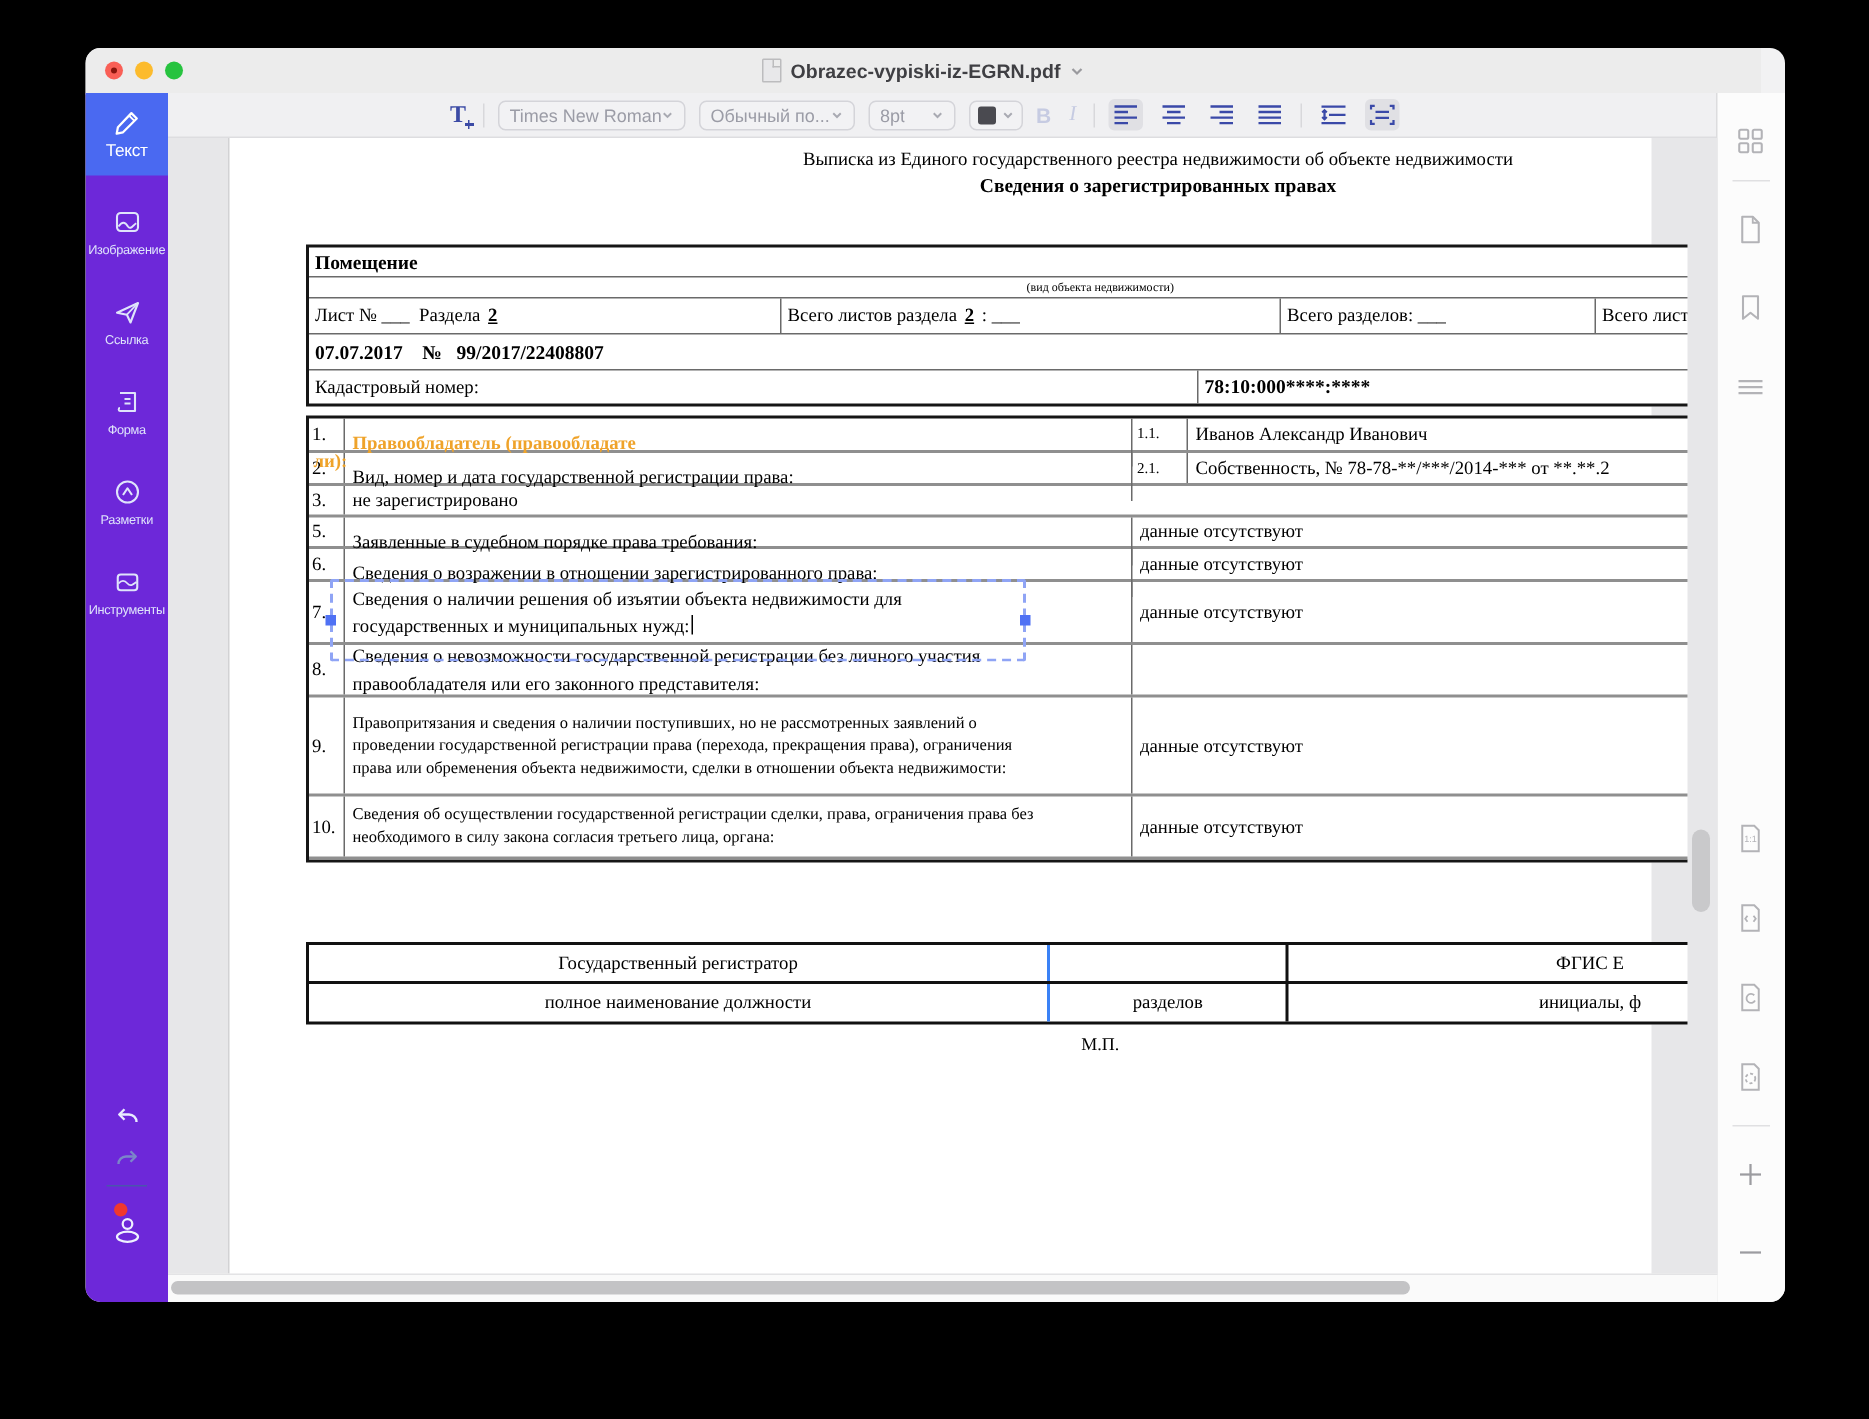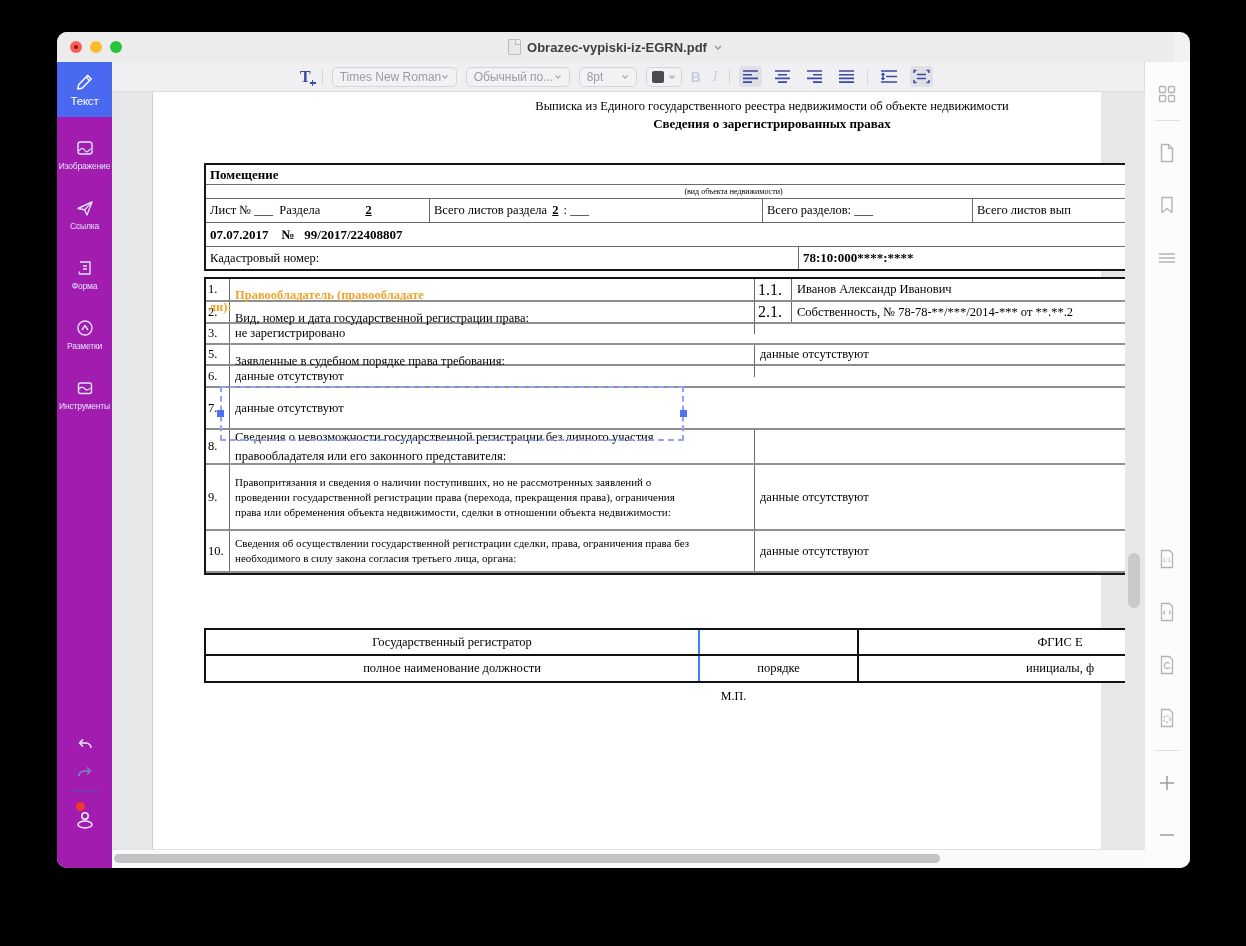--- a/index.html
+++ b/index.html
@@ -17,21 +17,21 @@
   .tl.yellow{left:33px;background:#fcbb2d;}
   .tl.green{left:53px;background:#27c33f;}
   .title-wrap{position:absolute;left:0;right:0;top:0;height:30px;display:flex;align-items:center;
               justify-content:center;gap:6px;color:#3f3f43;font-size:13px;font-weight:bold;}
   .doc-ic{width:11px;height:14px;background:#e8e8ea;border:1px solid #bcbcbe;border-radius:1px;position:relative;}
   .doc-ic::after{content:"";position:absolute;right:0;top:0;width:4px;height:4px;background:#ececec;
                  border-left:1px solid #bcbcbe;border-bottom:1px solid #bcbcbe;}
   .title-chev svg{display:block;}
 
   
-  .sidebar{position:absolute;left:0;top:30px;bottom:0;width:55px;background:#a21caf;}
+  .sidebar{position:absolute;left:0;top:30px;bottom:0;width:55px;background:#6d28d9;}
   .side-item{position:absolute;left:0;width:55px;display:flex;flex-direction:column;align-items:center;
              gap:3px;color:#dfe4fb;cursor:pointer;}
   .side-item .lbl{font-size:8.5px;letter-spacing:-.2px;}
   .side-item svg{display:block;}
   .side-item.active{top:0;height:55px;background:#4a69f1;justify-content:center;color:#fff;}
   .side-item.active .lbl{font-size:11.5px;}
   .side-bottom{position:absolute;left:0;width:55px;display:flex;justify-content:center;}
   .side-div{position:absolute;left:14px;width:27px;height:1px;background:#4a55ad;}
   .badge{position:absolute;right:13px;top:-4px;width:9px;height:9px;border-radius:50%;background:#f0382e;}
 
@@ -77,21 +77,21 @@
   .u-num{font-weight:bold;text-decoration:underline;padding:0 2px;}
 
   .t2{position:absolute;left:52px;top:185px;width:1059px;border:2px solid #161616;box-sizing:border-box;background:#fff;}
   .t2 .r{display:flex;border-bottom:2px solid #8f8f8f;box-sizing:border-box;}
   .t2 .r:last-child{border-bottom:none;}
   .t2 .num{width:24px;border-right:1px solid #6a6a6a;box-sizing:border-box;padding:1px 2px;
            font-size:12.5px;display:flex;align-items:center;}
   .t2 .lab{width:525px;border-right:1px solid #6a6a6a;box-sizing:border-box;padding:16px 5px;
            font-size:12.5px;display:flex;align-items:center;line-height:1.45;}
   .t2 .sub{width:37px;border-right:1px solid #6a6a6a;box-sizing:border-box;padding:1px 3px;
-           font-size:16px;display:flex;align-items:center;}
+           font-size:10px;display:flex;align-items:center;}
   .t2 .val{flex:1;padding:1px 5px;font-size:12.5px;display:flex;align-items:center;white-space:pre;}
   .t2 .small{font-size:11px;line-height:15px;}
   .orange{color:#efa32a;font-weight:bold;white-space:nowrap;}
   .overflow-orange{position:absolute;left:3px;top:21px;z-index:3;color:#efa32a;font-weight:bold;font-size:12.5px;}
   .caret{display:inline-block;width:1.5px;height:13px;background:#000;vertical-align:-2px;margin-left:1px;}
   .selbox{position:absolute;left:14px;top:107px;width:464px;height:55px;border:2px dashed #8fa4f5;
           border-radius:2px;z-index:4;box-sizing:border-box;cursor:move;}
   .handle{position:absolute;width:7px;height:7px;background:#4f71f4;top:50%;margin-top:-4px;}
   .handle.l{left:-5px;} .handle.rr{right:-5px;}
 
@@ -395,21 +395,21 @@
         <div class="h2">Сведения о зарегистрированных правах</div>
 
         <div class="t1">
           <div class="r" style="height:20px;">
             <div class="c" style="flex:1;border-right:none;font-weight:bold;font-size:13px;">Помещение</div>
           </div>
           <div class="r" style="height:14px;">
             <div class="c" style="flex:1;border-right:none;justify-content:center;font-size:8px;padding:0;">(вид объекта недвижимости)</div>
           </div>
           <div class="r" style="height:24px;">
-            <div class="c" style="width:224px;gap:40px;">
+            <div class="c" style="width:315px;">
               <span>Лист № ___  Раздела </span><span class="u-num">2</span>
             </div>
             <div class="c" style="width:333px;">
               <span>Всего листов раздела </span><span class="u-num">2</span><span> : ___</span>
             </div>
             <div class="c" style="width:210px;">Всего разделов: ___</div>
             <div class="c" style="flex:1;border-right:none;">Всего листов вып</div>
           </div>
           <div class="r" style="height:24px;">
             <div class="c" style="flex:1;border-right:none;font-weight:bold;font-size:13px;">07.07.2017    №   99/2017/22408807</div>
@@ -441,24 +441,28 @@
             <div class="num">3.</div>
             <div class="val">не зарегистрировано</div>
           </div>
           <div class="r" style="height:21px;">
             <div class="num">5.</div>
             <div class="lab">Заявленные в судебном порядке права требования:</div>
             <div class="val">данные отсутствуют</div>
           </div>
           <div class="r" style="height:22px;">
             <div class="num">6.</div>
+            <div class="lab">Сведения о возражении в отношении зарегистрированного права:</div>
             <div class="val">данные отсутствуют</div>
           </div>
           <div class="r" style="height:42px;">
             <div class="num">7.</div>
+            <div class="lab">
+              <span style="width:455px;display:inline-block;"><span>Сведения о наличии решения об изъятии объекта недвижимости для государственных и муниципальных нужд:</span><span class="caret"></span></span>
+            </div>
             <div class="val">данные отсутствуют</div>
           </div>
           <div class="r" style="height:35px;">
             <div class="num">8.</div>
             <div class="lab">
                   <span style="width:480px;display:inline-block;">Сведения о невозможности государственной регистрации без личного участия правообладателя или его законного представителя:</span>
                 </div>
             <div class="val"></div>
           </div>
           <div class="r" style="height:66px;">
@@ -483,21 +487,21 @@
         </div>
 
         <div class="t3">
           <div class="r r1">
             <div class="c c1" style="font-size:12.5px;">Государственный регистратор</div>
             <div class="c c2"></div>
             <div class="c c3">ФГИС Е</div>
           </div>
           <div class="r r2">
             <div class="c c1">полное наименование должности</div>
-            <div class="c c2">порядке</div>
+            <div class="c c2">разделов</div>
             <div class="c c3">инициалы, ф</div>
           </div>
         </div>
         <div class="stamp">М.П.</div>
 
       </div>
     </div>
     <div class="vthumb"></div>
   </div>
 

